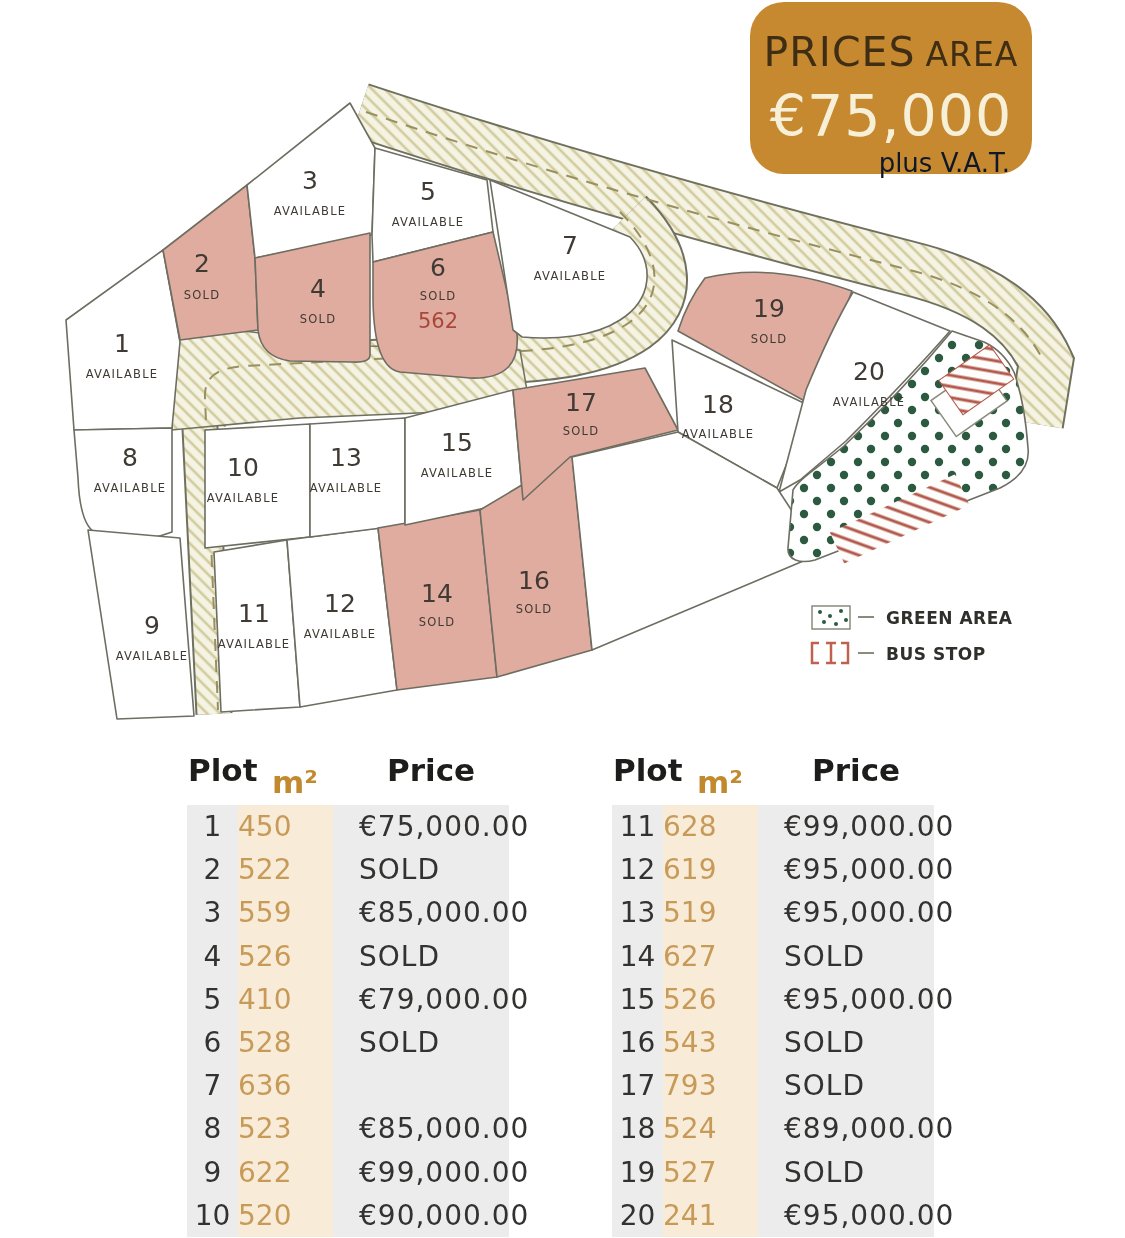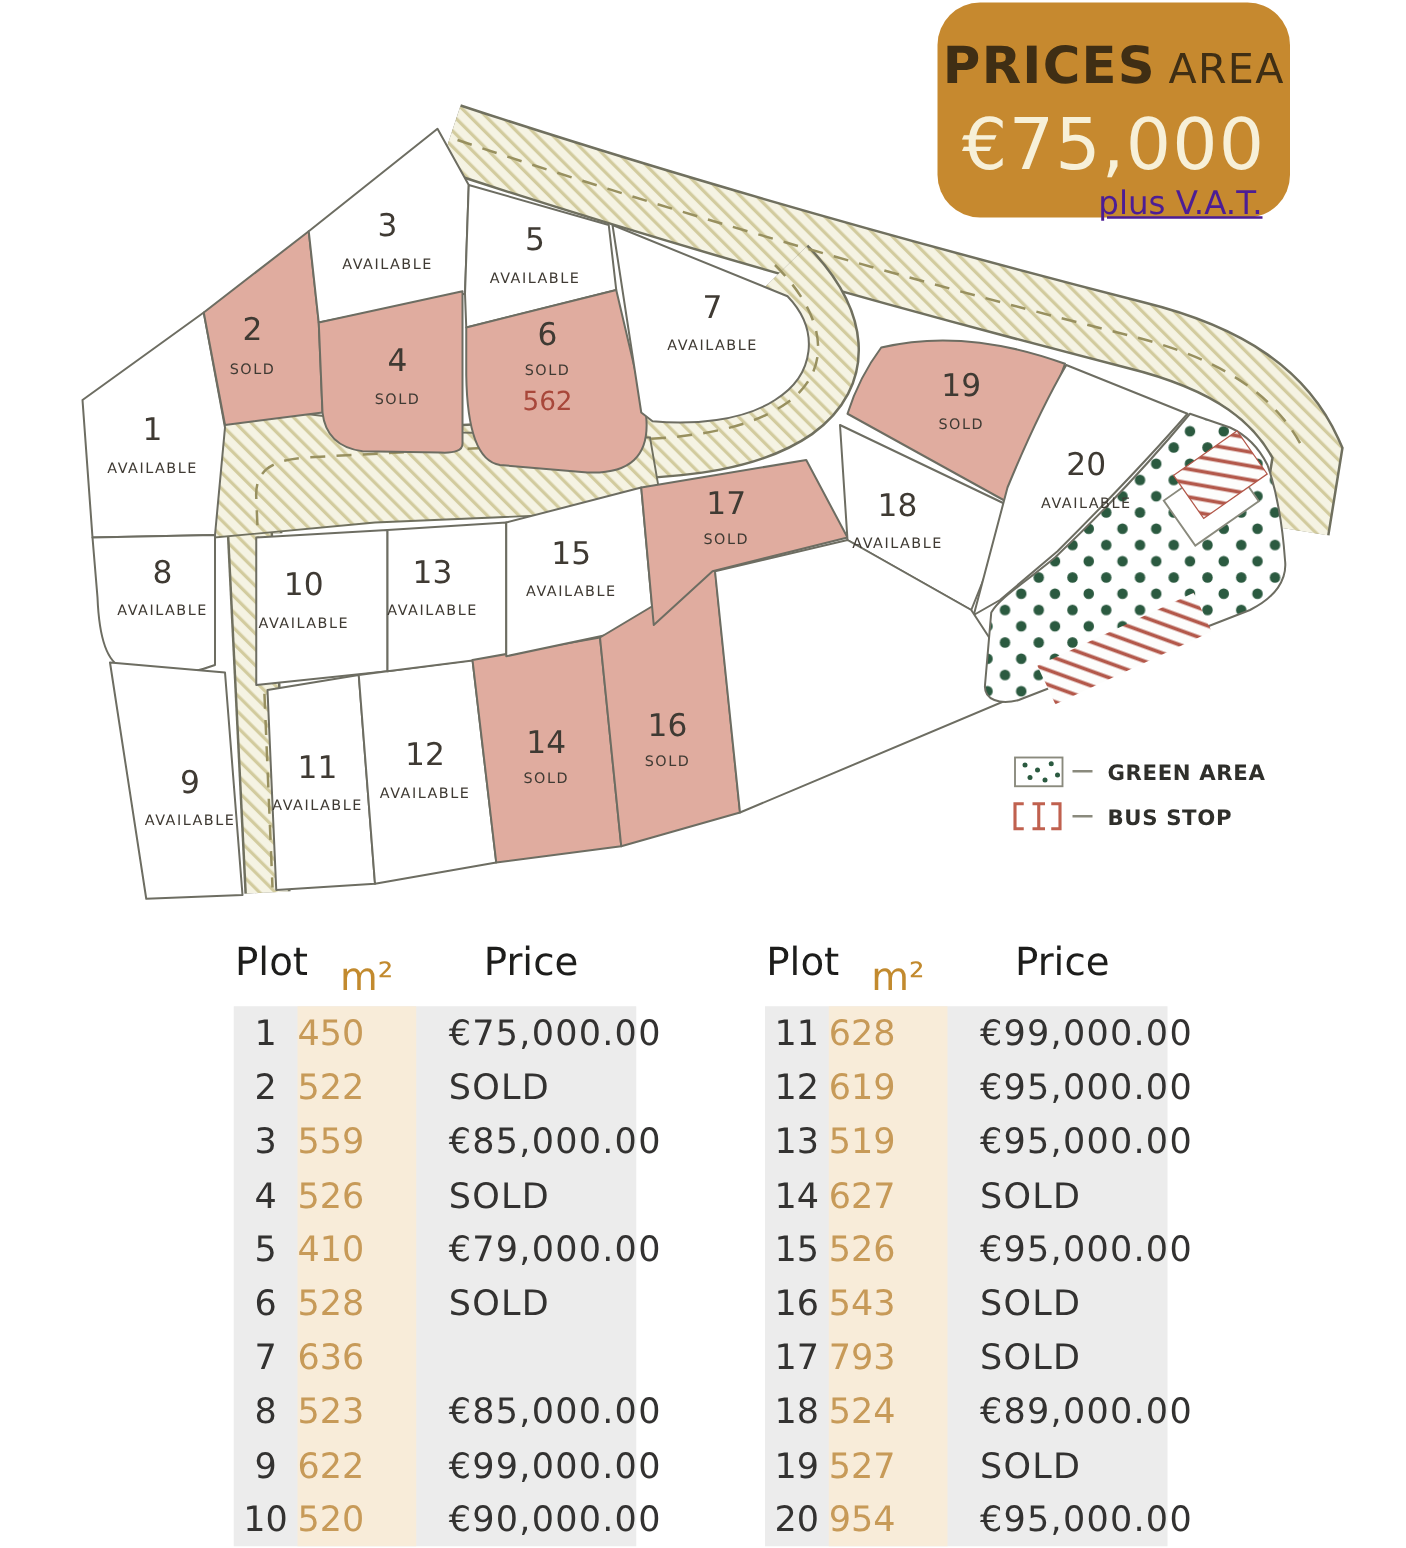--- a/index.html
+++ b/index.html
@@ -4,27 +4,27 @@
 <style>
   html,body{margin:0;padding:0;background:#fff;}
   .page{position:relative;width:1125px;height:1238px;background:#ffffff;
         font-family:"DejaVu Sans",sans-serif;overflow:hidden;}
   
   .badge{position:absolute;left:750px;top:2px;width:282px;height:172px;
          border-radius:34px;background:#c6892f;text-align:center;
          box-sizing:border-box;padding-top:30px;}
   .badge .l1{display:flex;justify-content:center;align-items:baseline;gap:10px;
              color:#3f2e14;line-height:1;}
-  .badge .l1 .b1{font-weight:bold;font-size:41px;letter-spacing:1px;}
+  .badge .l1 .b1{font-weight:normal;font-size:41px;letter-spacing:1px;}
   .badge .l1 .b2{font-size:33px;letter-spacing:1px;}
   .badge .l2{color:#f7f0d8;font-size:57px;line-height:1.1;letter-spacing:1px;margin-top:12px;}
-  .badge .l3{color:#4c1d95;font-size:26px;text-align:right;padding-right:22px;margin-top:0px;text-decoration:underline;}
+  .badge .l3{color:#0f172a;font-size:26px;text-align:right;padding-right:22px;margin-top:0px;}
   
   .ptable{position:absolute;top:752px;width:322px;}
-  .ptable .thead{position:relative;height:53px;font-weight:normal;font-size:31px;color:#1d1d1b;}
+  .ptable .thead{position:relative;height:53px;font-weight:bold;font-size:31px;color:#1d1d1b;}
   .ptable .thead .h-plot{position:absolute;left:1px;top:0;}
   .ptable .thead .h-m2{position:absolute;left:85px;top:12px;color:#c28a2e;}
   .ptable .thead .h-price{position:absolute;left:200px;top:0;}
   .ptable .tbody{position:relative;background:#ececec;}
   .ptable .strip{position:absolute;left:51px;top:0;bottom:0;width:95px;background:#f8ecd9;}
   .trow{position:relative;display:grid;grid-template-columns:51px 95px 1fr;
         height:43.2px;align-items:center;font-size:28px;color:#333231;}
   .trow .c-plot{text-align:center;}
   .trow .c-m2{text-align:left;color:#c79a58;}
   .trow .c-price{padding-left:26px;letter-spacing:1px;white-space:nowrap;}
@@ -327,19 +327,19 @@
           <div class="cell c-m2">524</div>
           <div class="cell c-price">€89,000.00</div>
         </div>
         <div class="trow">
           <div class="cell c-plot">19</div>
           <div class="cell c-m2">527</div>
           <div class="cell c-price">SOLD</div>
         </div>
         <div class="trow">
           <div class="cell c-plot">20</div>
-          <div class="cell c-m2">954</div>
+          <div class="cell c-m2">241</div>
           <div class="cell c-price">€95,000.00</div>
         </div>
       </div>
   </div>
 
 </div>
 
 </body></html>

